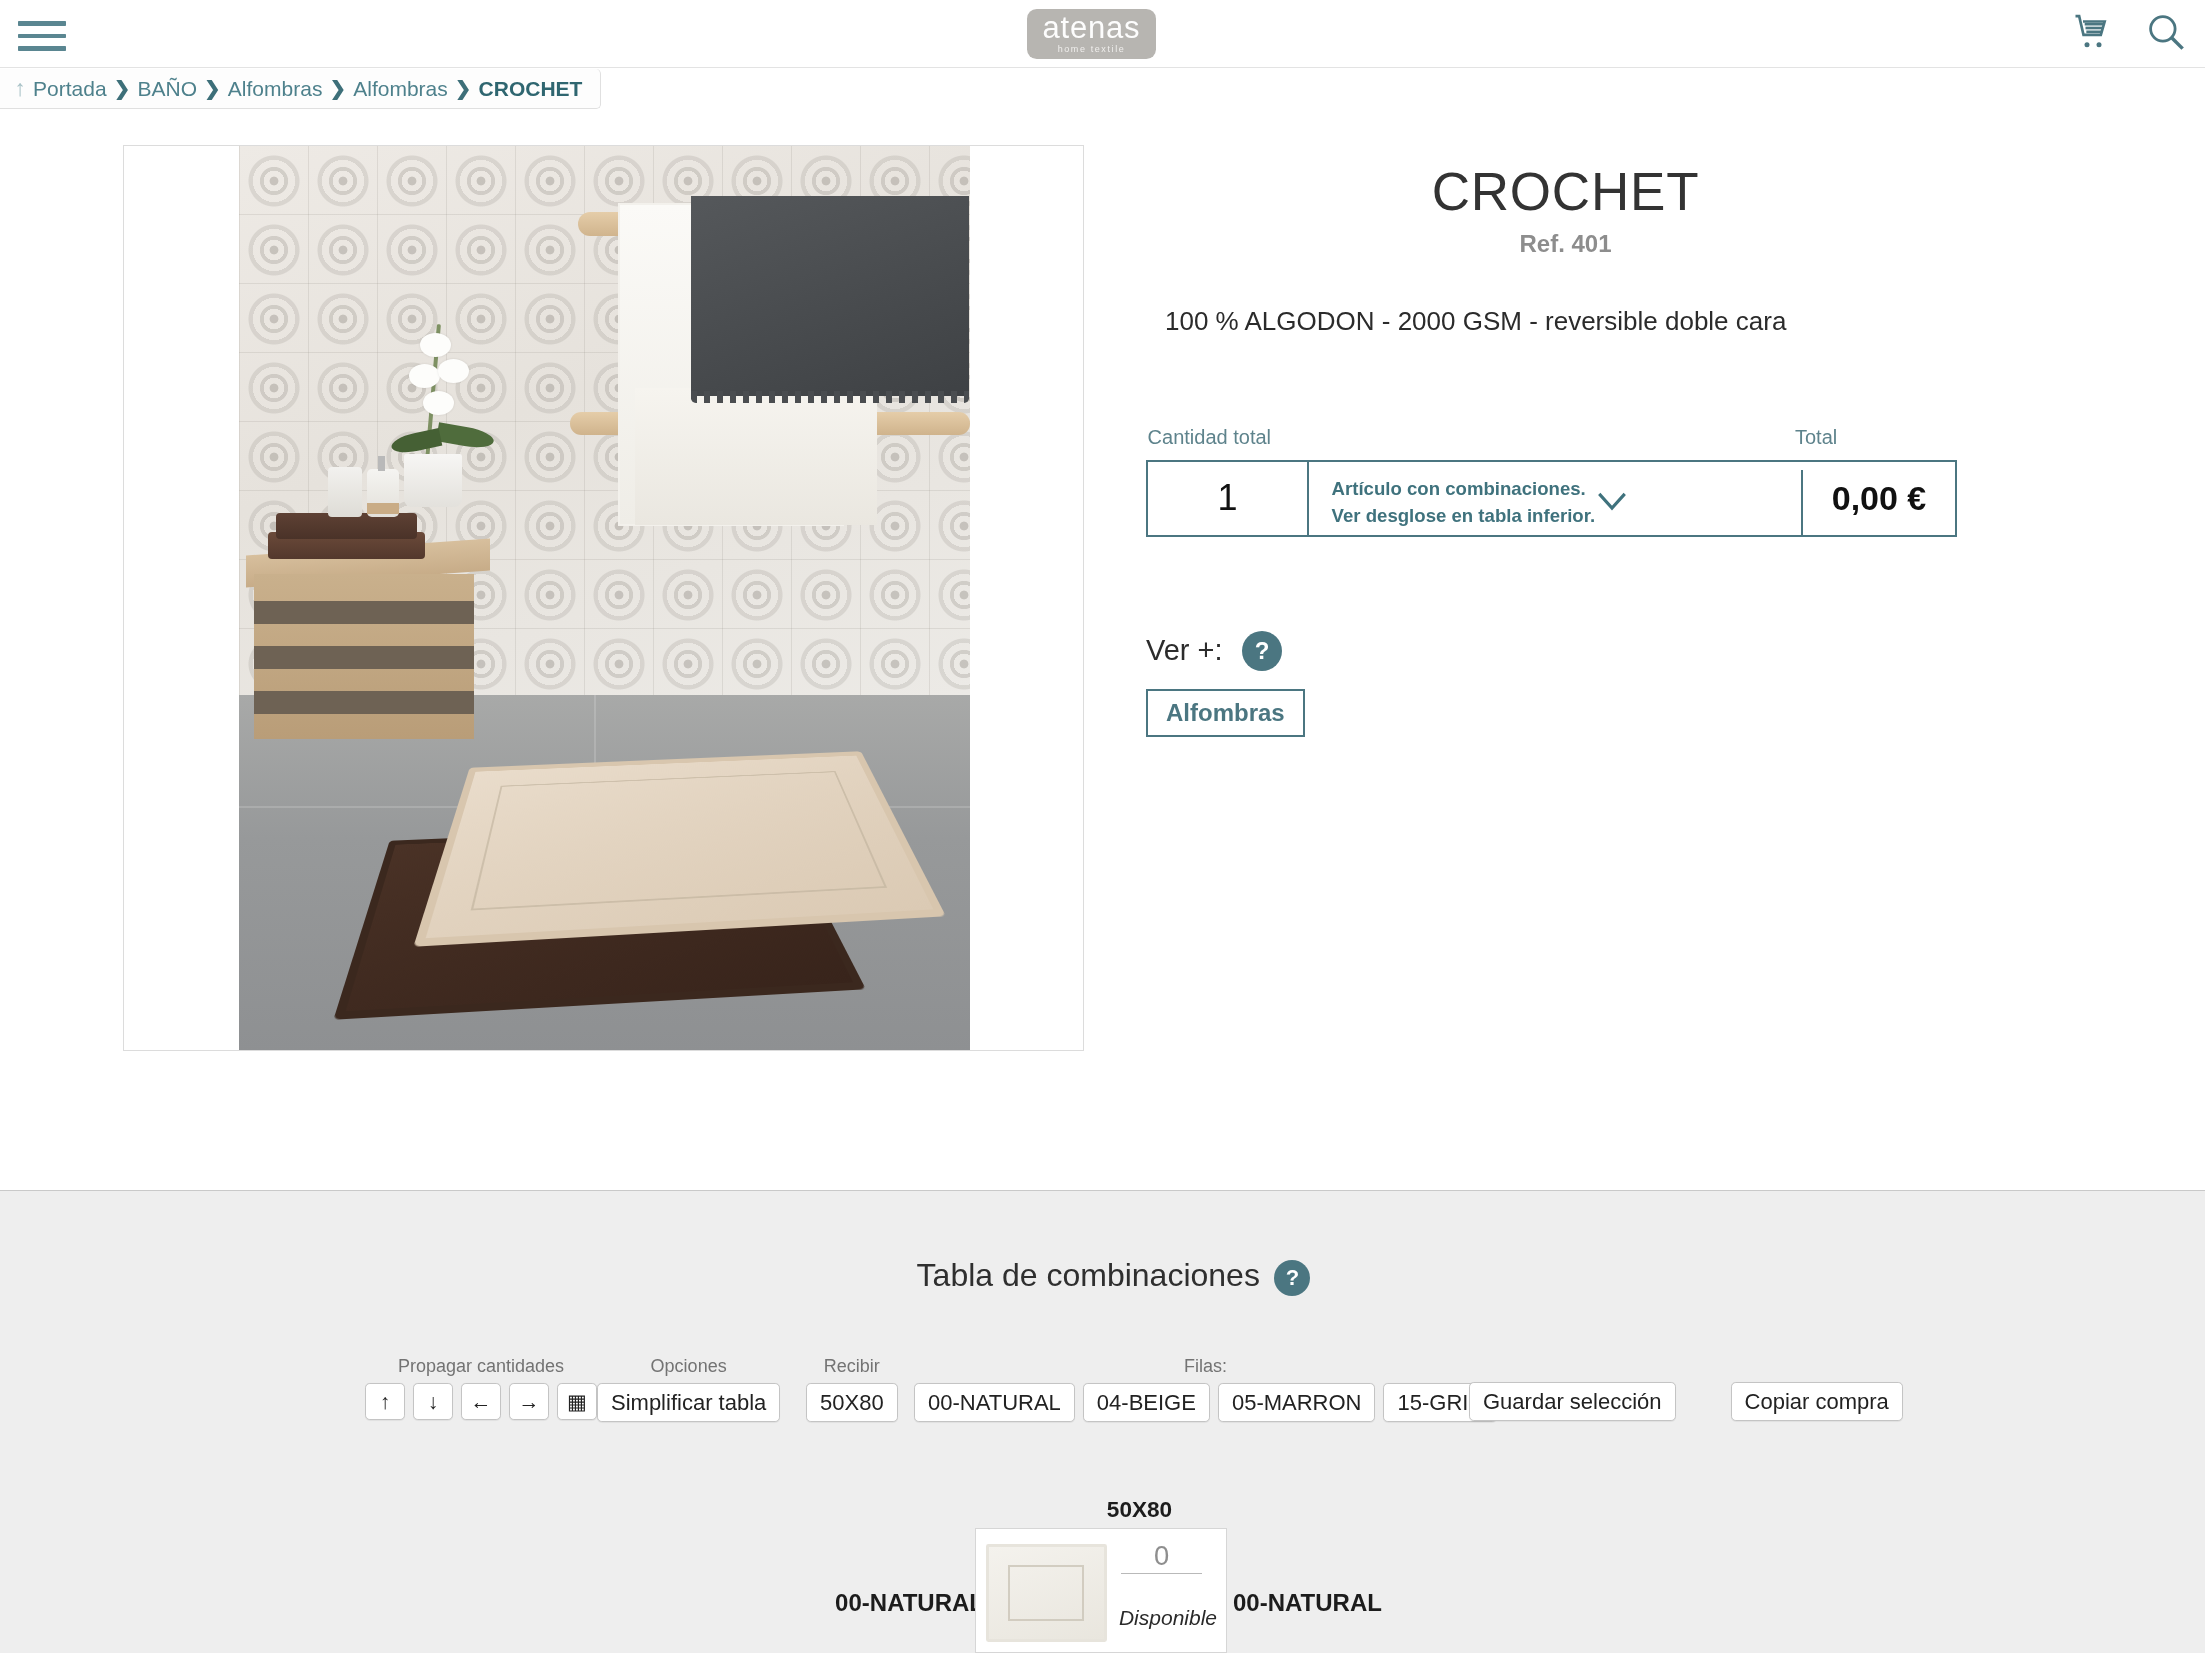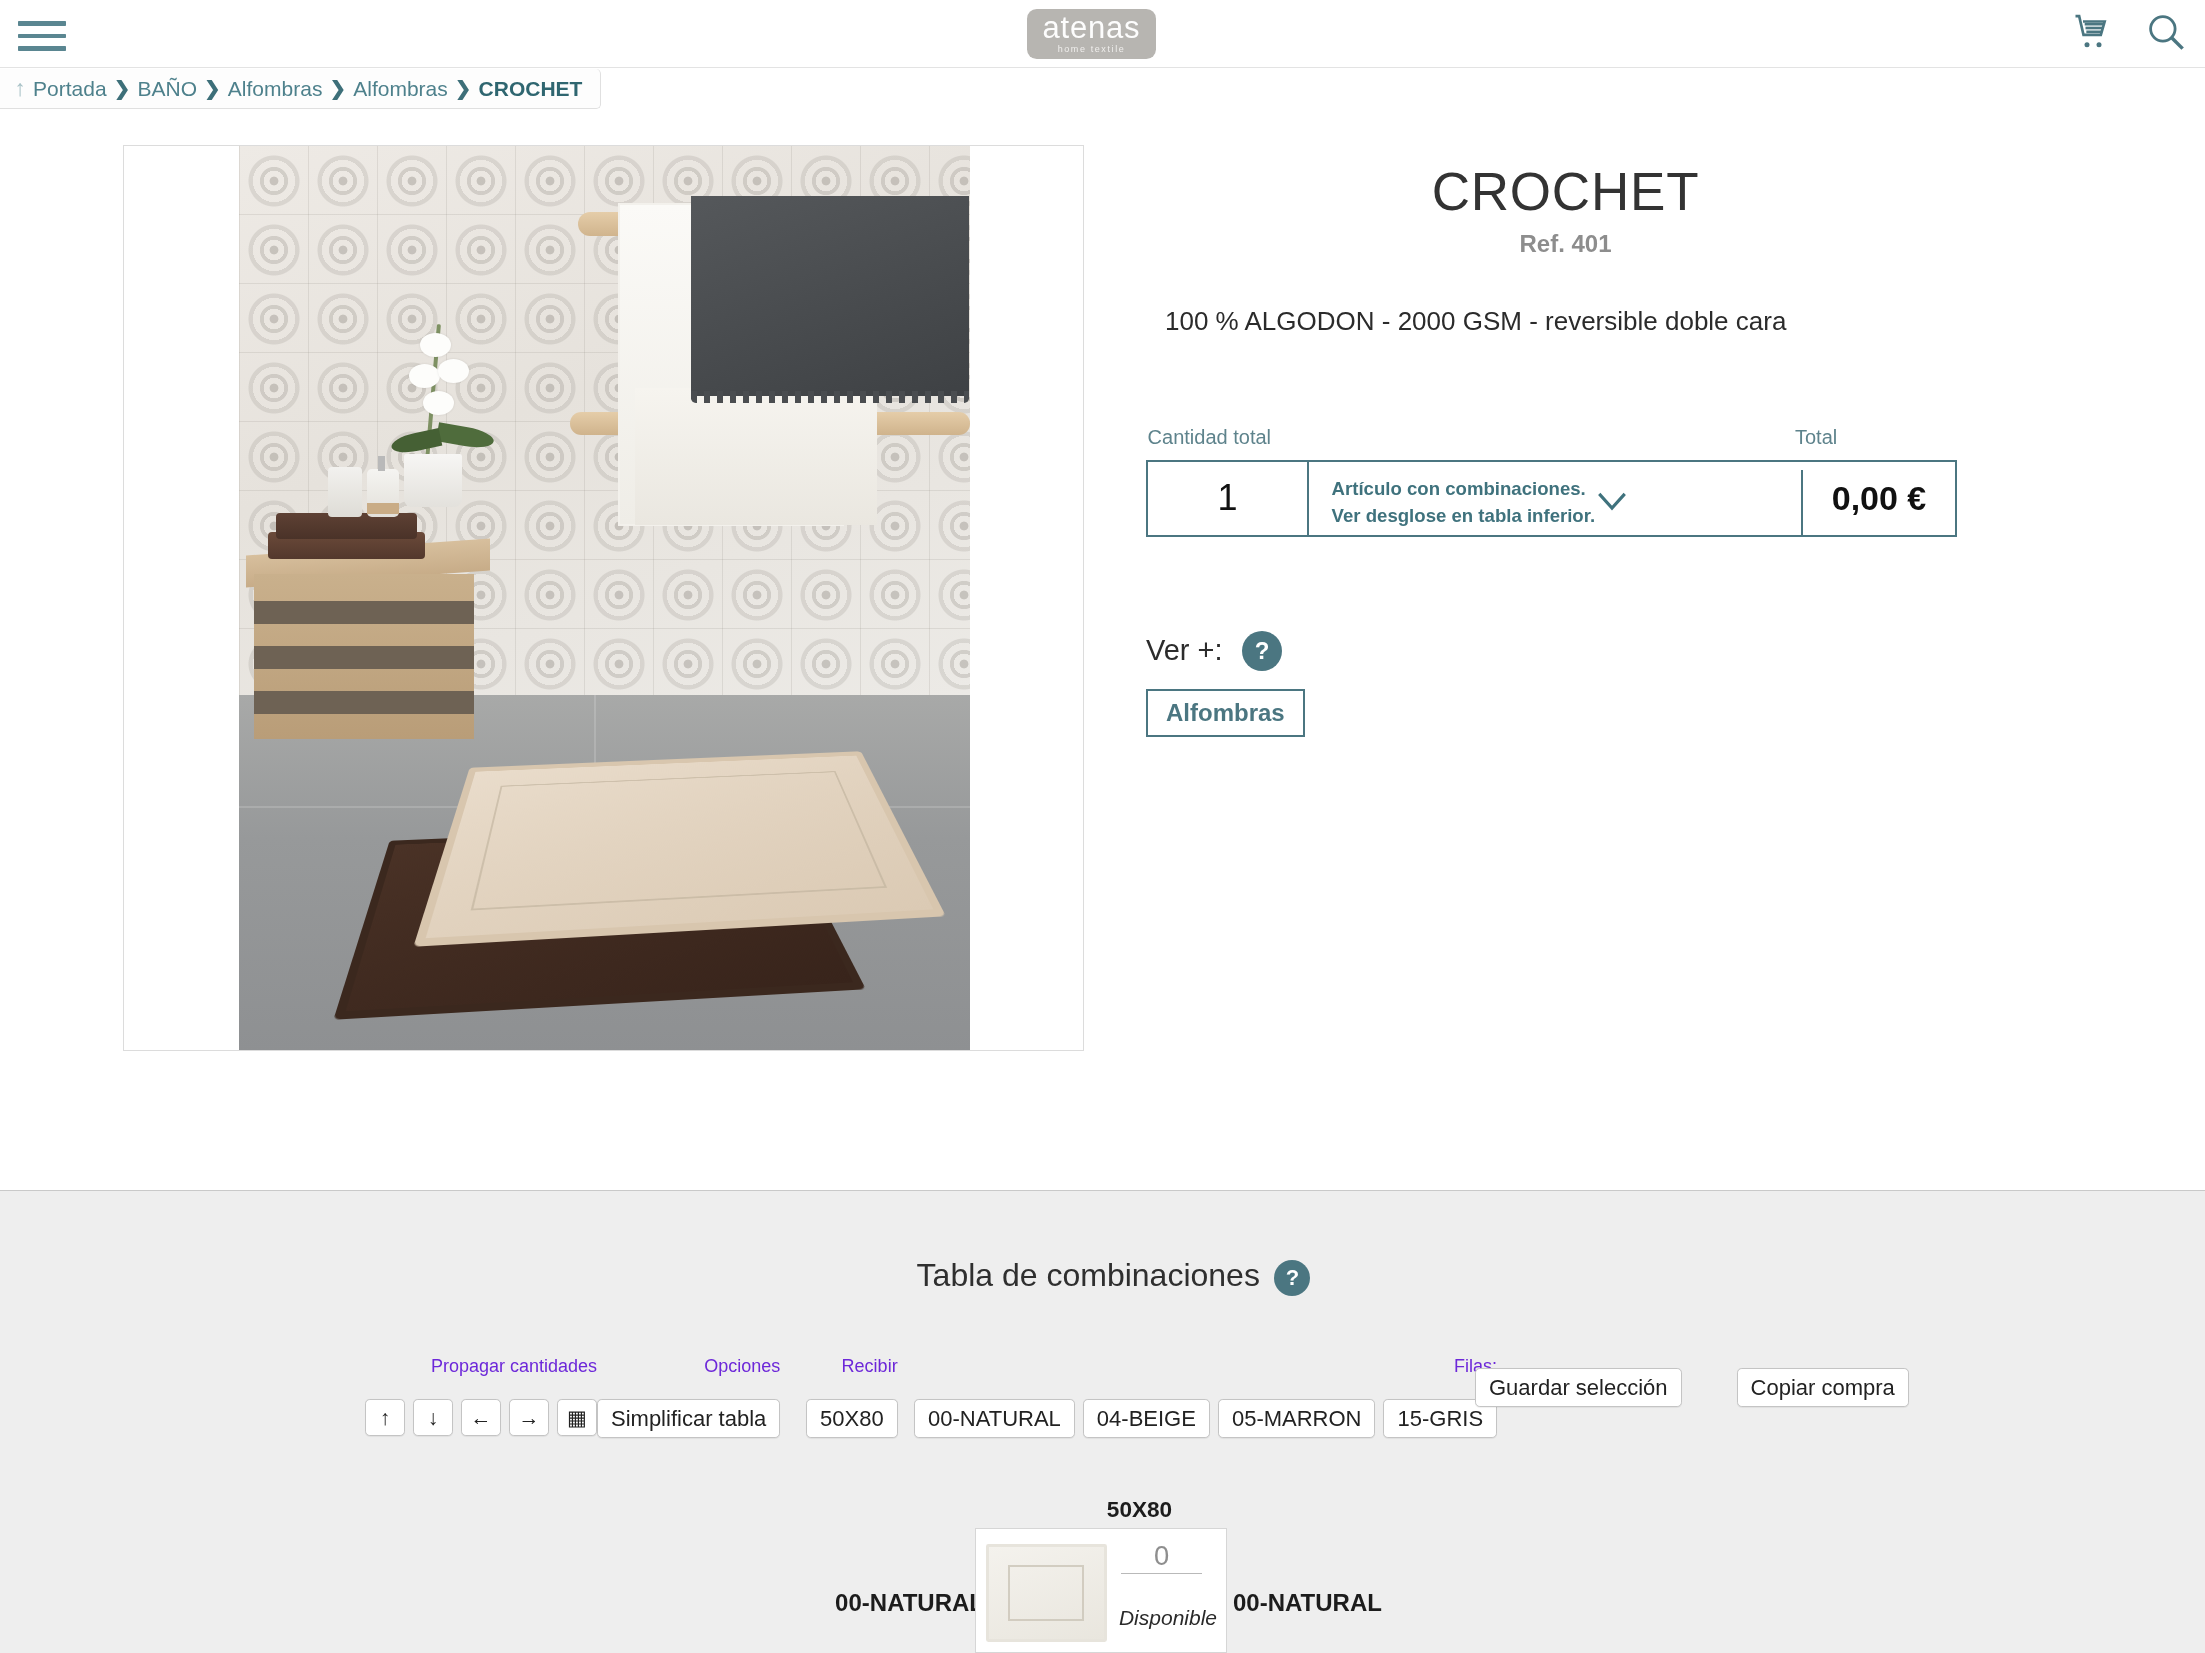--- a/index.html
+++ b/index.html
@@ -203,21 +203,21 @@
   
   .lower { position:absolute; left:0; top:1190px; width:2205px; height:463px;
     background:#eeeeee; border-top:1.6px solid #c9c9c9; }
   .tbl-title { position:absolute; left:0; top:66px; width:2205px; text-align:center;
     font-size:32px; color:#2f2f2f;padding-left:22px; }
   .tbl-title .help-circle { display:inline-flex; vertical-align:middle; margin-left:14.5px;
     width:36px; height:36px; font-size:22px; }
 
   .toolbar { position:absolute; left:0; top:1356px; width:2205px; height:73px; }
   .tb-group { position:absolute; }
-  .tb-label { font-size:18px; color:#6d28d9; text-align:right; margin-bottom:22px; }
+  .tb-label { font-size:18px; color:#737373; text-align:center; margin-bottom:6px; }
   .tb-row { display:flex; gap:8px; }
   .tb-btn {
     background:#ffffff; border:0.8px solid #c4c4c4; border-radius:4.8px;
     font-size:22px; color:#222; padding:5.7px 13px; cursor:pointer;
     box-shadow:0 0.8px 0.8px rgba(0,0,0,.06);
     font-family:"Liberation Sans", sans-serif;
     white-space:nowrap;
   }
   .tb-btn.sq { width:40px; padding:5.7px 0; text-align:center; font-size:21px; }
 
@@ -406,21 +406,21 @@
   <div class="tb-group" style="left:914px; top:0;">
     <div class="tb-label">Filas:</div>
     <div class="tb-row">
       <button class="tb-btn">00-NATURAL</button>
       <button class="tb-btn">04-BEIGE</button>
       <button class="tb-btn">05-MARRON</button>
       <button class="tb-btn">15-GRIS</button>
     </div>
   </div>
 
-  <div class="tb-group" style="left:1469px; top:12px;margin-left:6px;">
+  <div class="tb-group" style="left:1469px; top:26px;">
     <div class="tb-row">
       <button class="tb-btn" style="margin-right:47px;">Guardar selección</button>
       <button class="tb-btn">Copiar compra</button>
     </div>
   </div>
 </div>
 
 <div class="grid-wrap">
   <div class="grid-colhdr">50X80</div>
   <div class="grid-rowhdr-l">00-NATURAL</div>

